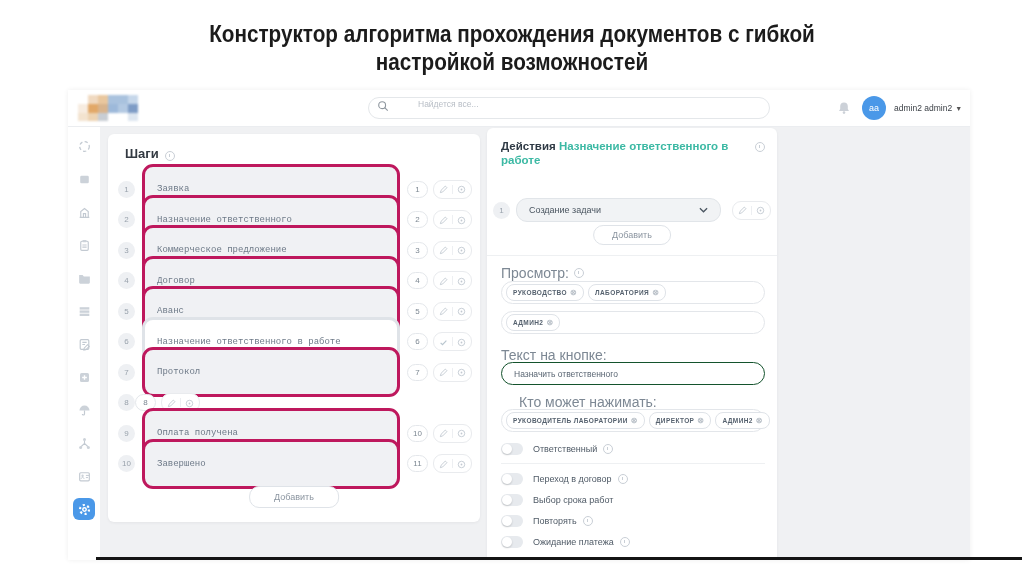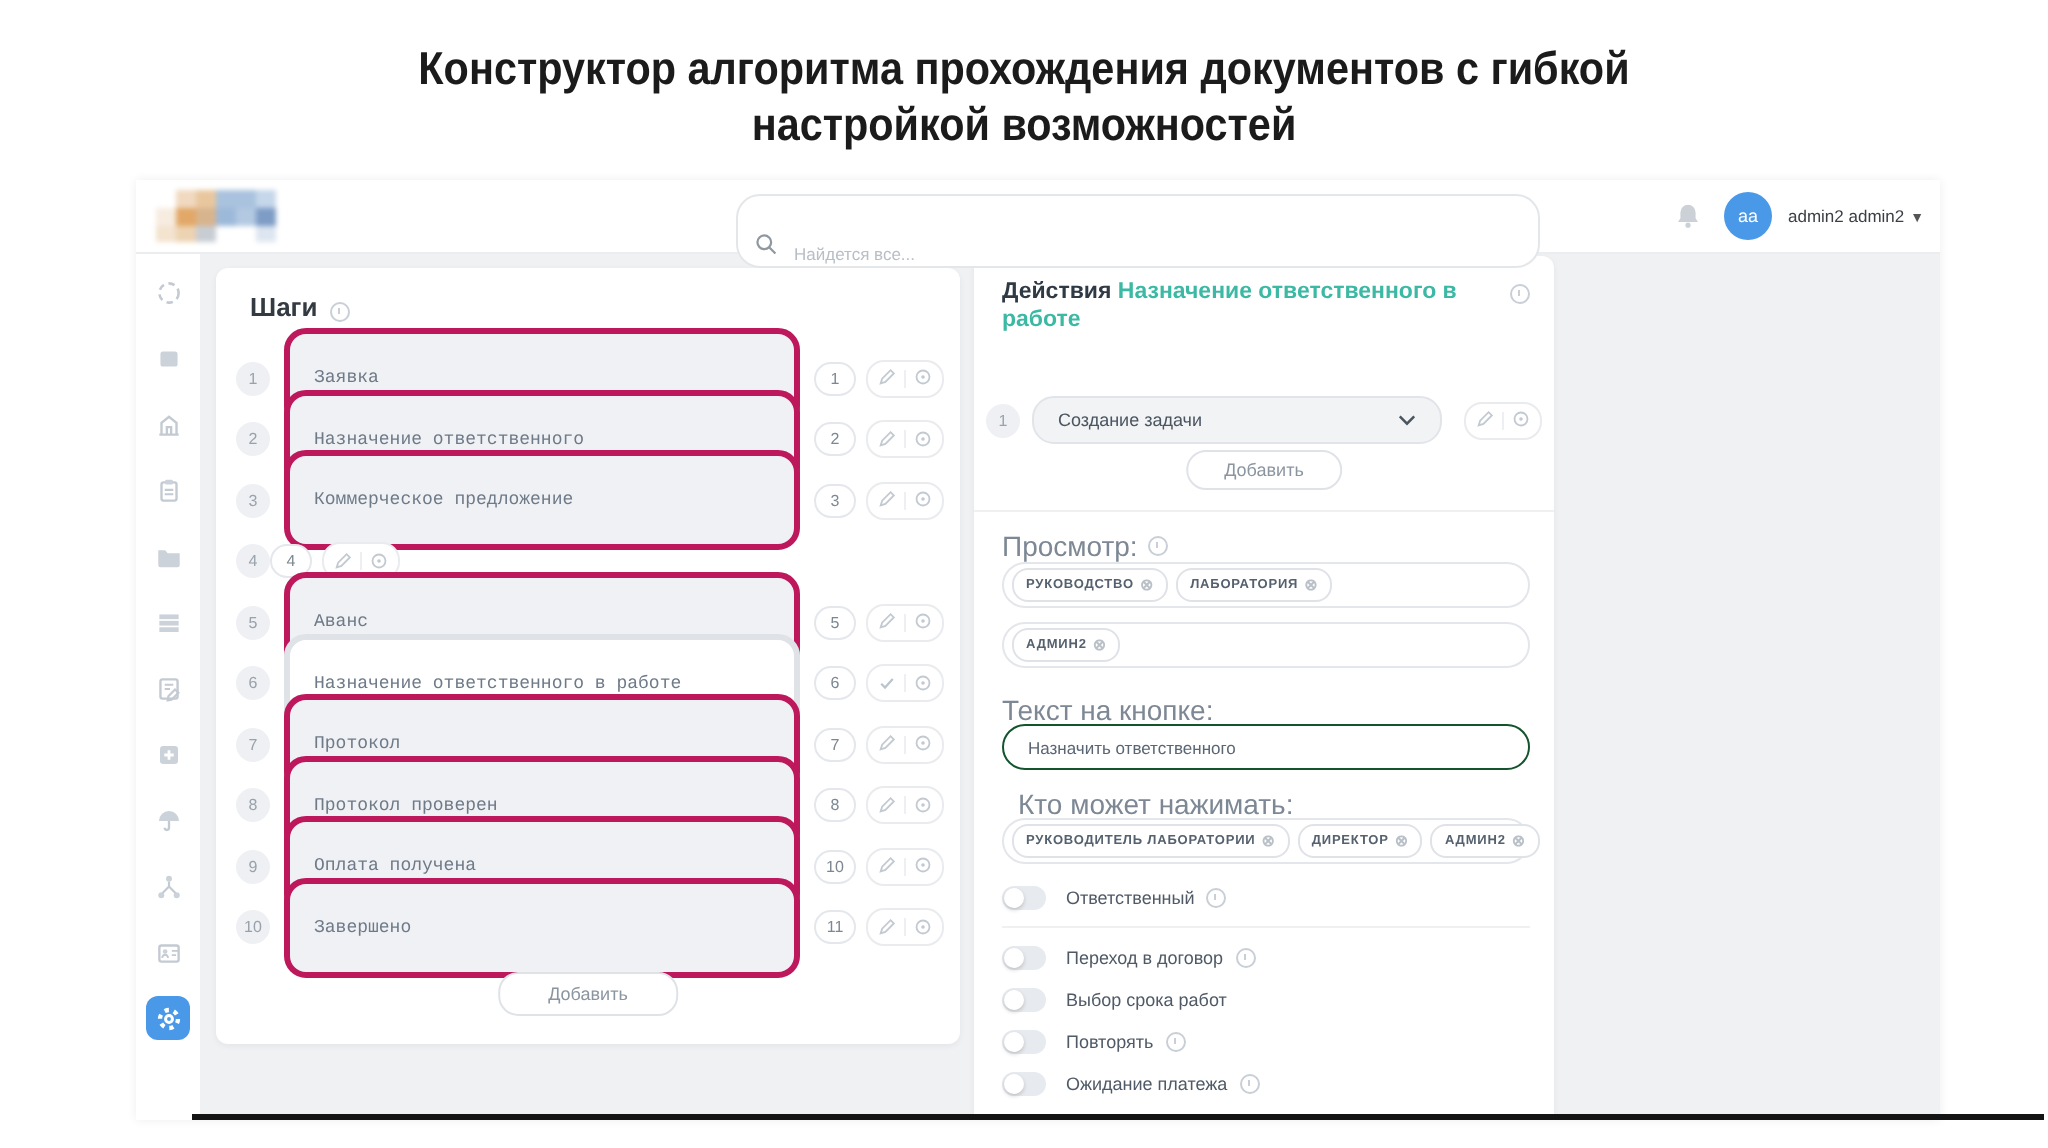--- a/index.html
+++ b/index.html
@@ -12,22 +12,22 @@
     transform:scaleX(.9);transform-origin:center;}
 
   
   .app{position:absolute;left:68px;top:90px;width:902px;height:470px;background:#f0f1f3;
        overflow:hidden;box-shadow:0 0 5px rgba(0,0,0,.07);}
 
   
   .app-header{position:absolute;left:0;top:0;width:100%;height:36px;background:#fff;
               border-bottom:1px solid #ebedf0;z-index:2;}
   .logo{position:absolute;left:10px;top:5px;width:80px;height:26px;}
-  .searchbar{position:absolute;left:300px;top:7px;width:402px;height:37px;border:1px solid #e4e7ea;
-             border-radius:12px;background:#fff;display:flex;align-items:flex-end;padding:0 8px;box-sizing:border-box;}
+  .searchbar{position:absolute;left:300px;top:7px;width:402px;height:22px;border:1px solid #e4e7ea;
+             border-radius:12px;background:#fff;display:flex;align-items:flex-start;padding:0 8px;box-sizing:border-box;gap:21px;}
   .searchbar input{border:none;outline:none;flex:1;font-size:8.5px;color:#444;background:transparent;
                    font-family:"Liberation Sans",sans-serif;margin-left:6px;}
   .searchbar input::placeholder{color:#b8bec6;}
   .bell{position:absolute;left:768px;top:10px;width:16px;height:16px;}
   .avatar{position:absolute;left:794px;top:6px;width:24px;height:24px;border-radius:50%;
           background:var(--accent,#4a98e8);color:#fff;font-size:9px;display:flex;align-items:center;
           justify-content:center;}
   .username{position:absolute;left:826px;top:13px;font-size:8.5px;color:#3a3f45;white-space:nowrap;}
   .username .caret{font-size:7px;color:#555;margin-left:3px;}
 
@@ -76,21 +76,21 @@
   .act-head .teal{color:var(--teal,#3cb9a4);}
   .act-info{position:absolute;right:12px;top:14px;}
   .action-row{position:absolute;left:6px;top:70px;right:6px;display:flex;align-items:center;}
   .dd-pill{flex:1;height:22px;margin:0 6px;border:1px solid #e1e5e9;border-radius:11px;background:#f1f3f5;
            font-size:9px;color:#4a5560;display:flex;align-items:center;padding:0 12px;}
   .dd-pill .dd-text{flex:1;}
   .divider{position:absolute;left:0;right:0;top:127px;border-top:1px solid #eef0f2;}
   .sec-label{font-size:14px;color:#7d8894;display:flex;align-items:center;gap:5px;}
   .lbl-view{position:absolute;left:14px;top:137px;}
   .lbl-btntext{position:absolute;left:14px;top:219px;}
-  .lbl-who{position:absolute;left:22px;top:266px;}
+  .lbl-who{position:absolute;left:32px;top:266px;}
   .field{position:absolute;left:14px;right:12px;height:23px;border:1px solid #e3e6ea;border-radius:12px;
          background:#fff;display:flex;align-items:center;padding:0 4px;gap:4px;box-sizing:border-box;}
   .f-view1{top:153px;} .f-view2{top:183px;} .f-who{top:281px;}
   .tag{display:flex;align-items:center;gap:3px;height:15px;border:1px solid #dfe3e8;border-radius:8px;
        background:#fff;padding:0 6px;font-size:6.5px;font-weight:bold;letter-spacing:.4px;color:#55616e;
        white-space:nowrap;flex:0 0 auto;}
   .tag .rm{font-size:8px;color:#b9c0c8;line-height:1;}
   .text-input{position:absolute;left:14px;right:12px;top:234px;height:23px;border:1px solid #14532d;
               border-radius:12px;background:#fff;font-size:8.5px;color:#5a6673;display:flex;align-items:center;
               padding:0 12px;box-sizing:border-box;}
@@ -284,20 +284,21 @@
                 </svg></span>
               <span class="ig-div"></span>
               <span><svg width="9" height="9" viewBox="0 0 10 10">
                   <circle cx="5" cy="5" r="3.6" fill="none" stroke="#c2c9d1"></circle>
                   <circle cx="5" cy="5" r="1" fill="#c2c9d1"></circle>
                 </svg></span>
             </span>
           </div>
           <div class="step-row">
             <span class="num">4</span>
+            <div class="step-pill">Договор</div>
             <span class="badge">4</span>
             <span class="icon-group">
               <span><svg width="9" height="9" viewBox="0 0 10 10">
                   <path d="M1.5 8.5l.8-2.6L7 1.2l1.8 1.8L4.1 7.7z" fill="none" stroke="#c2c9d1" stroke-width="1"></path>
                 </svg></span>
               <span class="ig-div"></span>
               <span><svg width="9" height="9" viewBox="0 0 10 10">
                   <circle cx="5" cy="5" r="3.6" fill="none" stroke="#c2c9d1"></circle>
                   <circle cx="5" cy="5" r="1" fill="#c2c9d1"></circle>
                 </svg></span>
@@ -343,21 +344,20 @@
                 </svg></span>
               <span class="ig-div"></span>
               <span><svg width="9" height="9" viewBox="0 0 10 10">
                   <circle cx="5" cy="5" r="3.6" fill="none" stroke="#c2c9d1"></circle>
                   <circle cx="5" cy="5" r="1" fill="#c2c9d1"></circle>
                 </svg></span>
             </span>
           </div>
           <div class="step-row">
             <span class="num">8</span>
-            <div class="step-pill">Протокол проверен</div>
             <span class="badge">8</span>
             <span class="icon-group">
               <span><svg width="9" height="9" viewBox="0 0 10 10">
                   <path d="M1.5 8.5l.8-2.6L7 1.2l1.8 1.8L4.1 7.7z" fill="none" stroke="#c2c9d1" stroke-width="1"></path>
                 </svg></span>
               <span class="ig-div"></span>
               <span><svg width="9" height="9" viewBox="0 0 10 10">
                   <circle cx="5" cy="5" r="3.6" fill="none" stroke="#c2c9d1"></circle>
                   <circle cx="5" cy="5" r="1" fill="#c2c9d1"></circle>
                 </svg></span>

